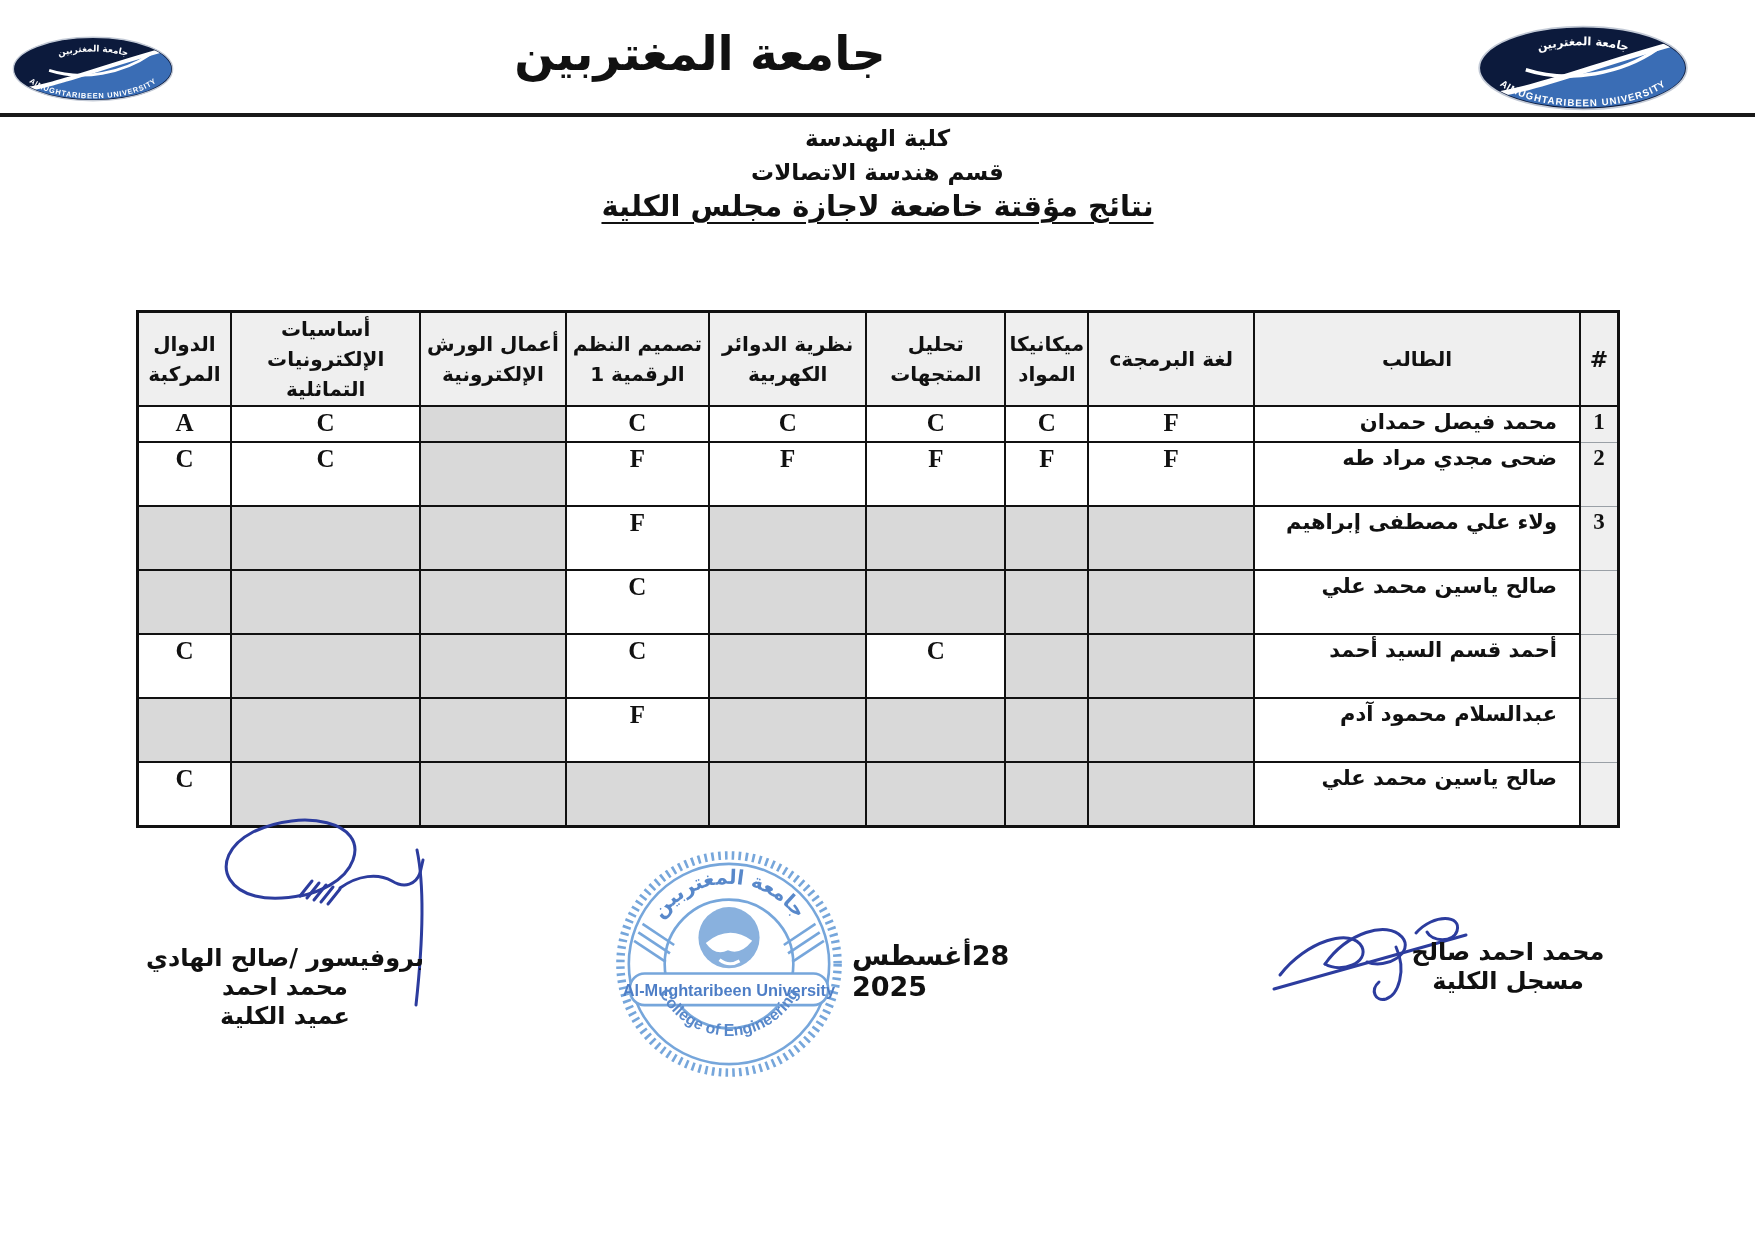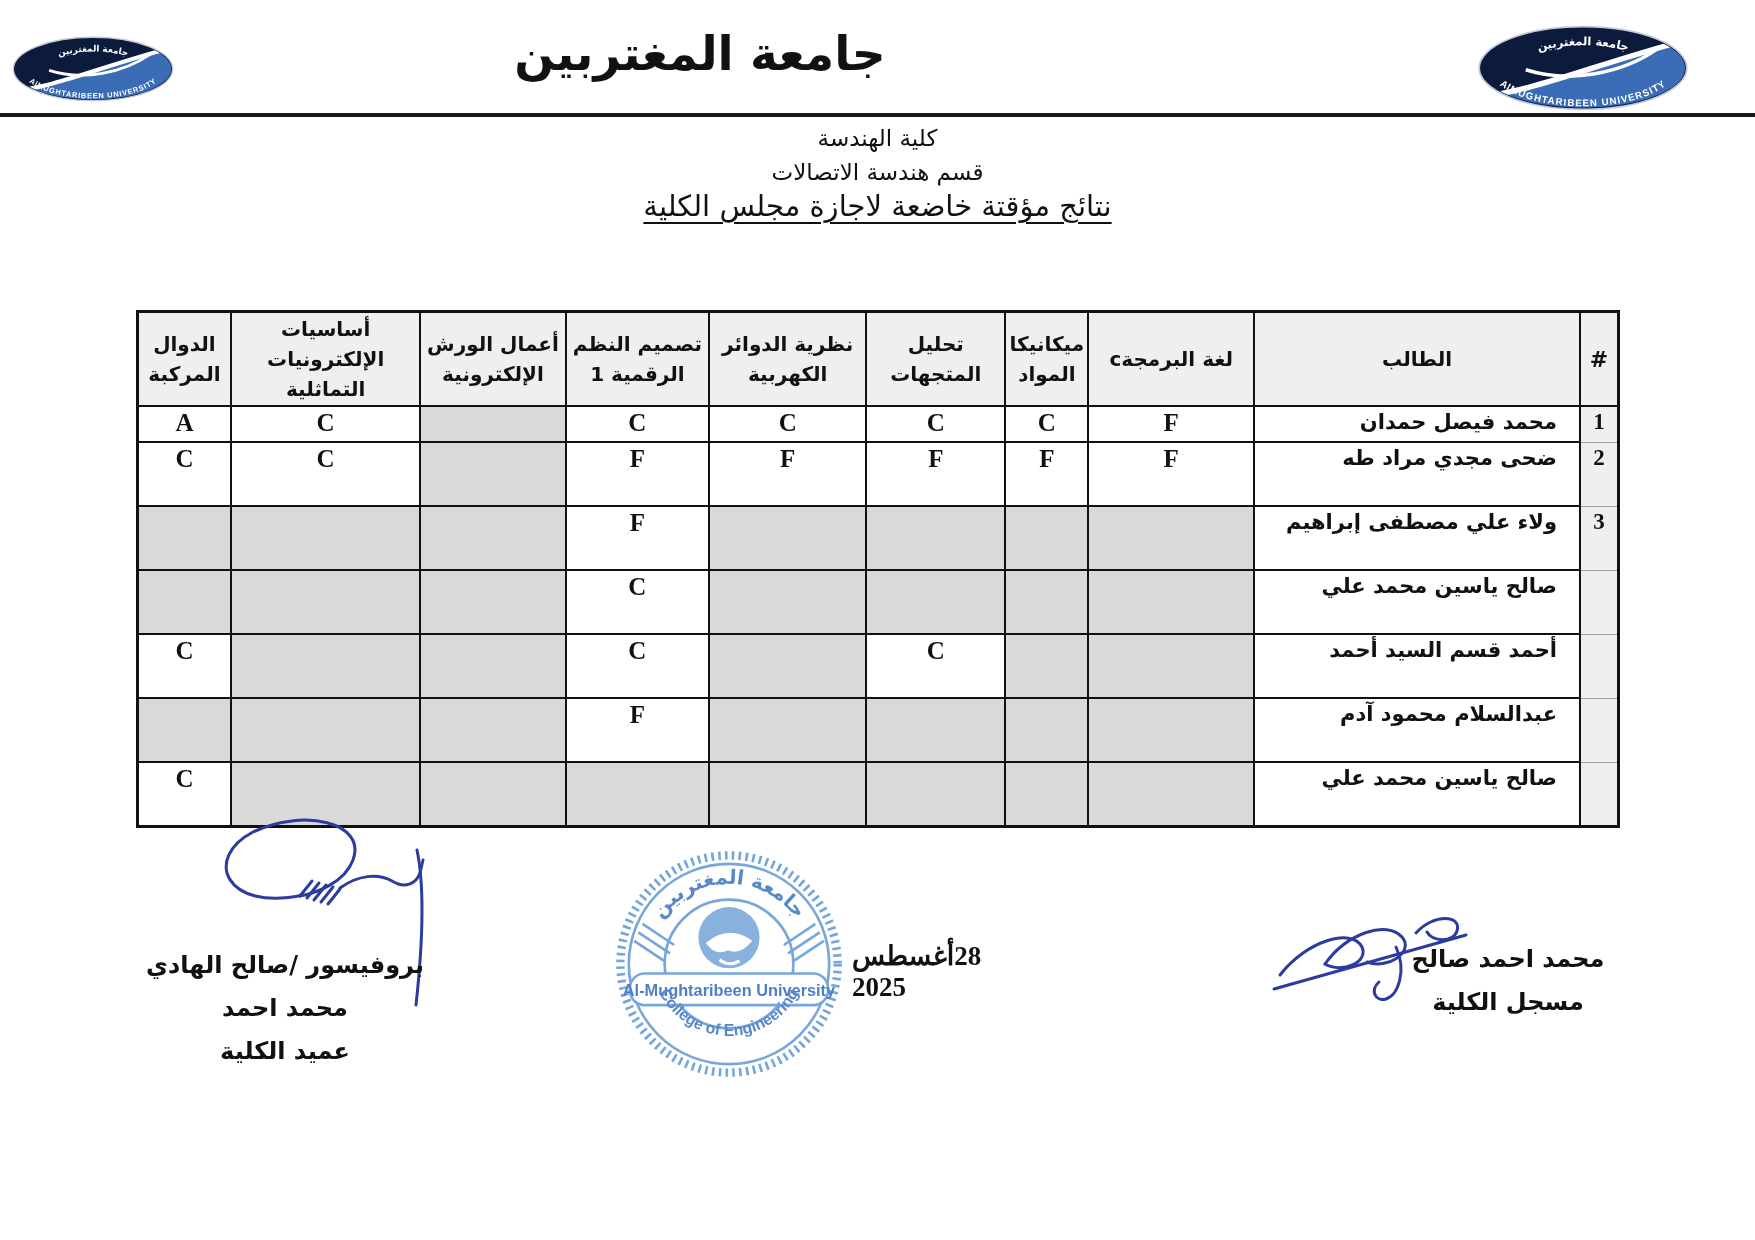--- a/index.html
+++ b/index.html
@@ -9,21 +9,21 @@
   
   .logo{position:absolute;top:24px;}
   .logo.left{left:12px;width:162px;height:90px;}
   .logo.right{left:1450px;width:266px;height:88px;}
   .main-title{position:absolute;left:400px;top:26px;width:600px;text-align:center;
               font-size:47px;font-weight:bold;letter-spacing:2px;direction:rtl;}
   .top-rule{position:absolute;left:0;top:113px;width:1755px;height:4px;background:#191919;}
 
   
   .headings{position:absolute;left:0;top:121px;width:1755px;text-align:center;direction:rtl;}
-  .headings div{font-weight:normal;font-size:23px;line-height:34px;}
+  .headings div{font-weight:bold;font-size:23px;line-height:34px;}
   .headings .h-temp{font-size:29px;text-decoration:underline;text-decoration-thickness:2px;text-underline-offset:6px;}
 
   
   .results-table{position:absolute;left:136px;top:310px;width:1484px;border-collapse:collapse;
                  table-layout:fixed;direction:rtl;border:3px solid #111;}
   .results-table th,.results-table td{border:2px solid #111;overflow:hidden;}
   .results-table thead tr{height:76px;}
   .results-table th{background:#efefef;font-size:20px;font-weight:bold;text-align:center;
                     vertical-align:middle;white-space:pre-line;line-height:1.5;}
   .results-table th.num-h{font-size:22px;}
@@ -35,26 +35,26 @@
                         border-top:1px solid #9aa0a6;border-bottom:1px solid #9aa0a6;}
   .results-table td.name{text-align:right;font-weight:bold;font-size:21px;padding:3px 22px 0 4px;}
   .results-table td.grade{text-align:center;font-family:"Liberation Serif",serif;font-weight:bold;
                           font-size:25px;padding-top:2px;}
   .results-table td.shaded{background:#d9d9d9;}
 
   
   .sig{position:absolute;}
   .sig-dean{left:185px;top:800px;width:300px;height:215px;}
   .sig-reg{left:1268px;top:903px;width:212px;height:105px;}
-  .sign-text{position:absolute;text-align:center;font-weight:bold;font-size:24px;direction:rtl;line-height:43px;}
+  .sign-text{position:absolute;text-align:center;font-weight:bold;font-size:24px;direction:rtl;line-height:29px;}
   .dean-text{left:115px;top:944px;width:340px;}
   .reg-text{left:1378px;top:938px;width:260px;text-align:center;}
   .stamp{position:absolute;left:613px;top:848px;width:232px;height:232px;opacity:.92;}
   .date-line{position:absolute;left:852px;top:940px;width:170px;font-weight:bold;font-size:27px;
-             direction:rtl;text-align:left;font-family:Liberation Serif, serif;}
+             direction:rtl;text-align:left;}
 </style>
 </head>
 <body>
 
 <div class="page">
 
   <svg class="logo left" viewBox="0 0 240 100">
     <defs>
         <clipPath id="lgL">
           <ellipse cx="120" cy="50" rx="116" ry="45"></ellipse>

